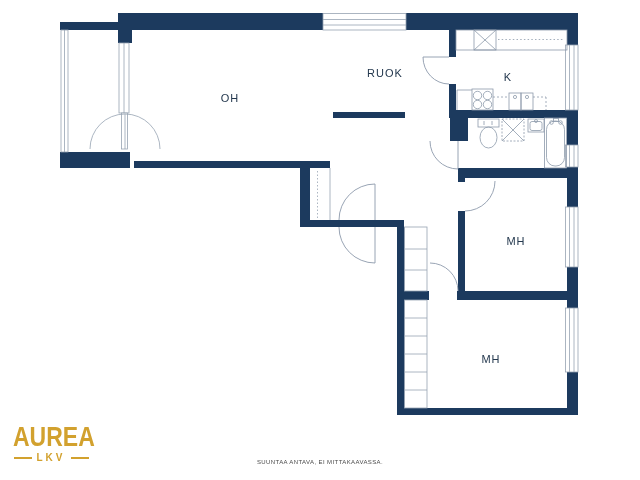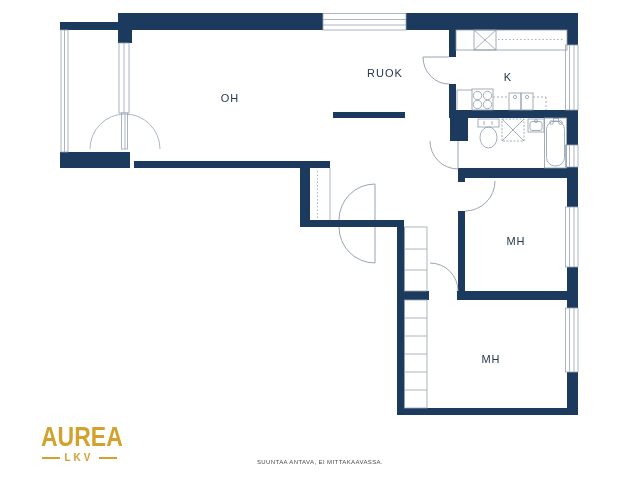--- a/index.html
+++ b/index.html
@@ -1,21 +1,21 @@
 <!DOCTYPE html>
 <html><head>
 <meta charset="utf-8">
 <style>
   html,body{margin:0;padding:0;background:#ffffff;}
   #stage{position:relative;width:640px;height:480px;background:#ffffff;overflow:hidden;
          font-family:"Liberation Sans",sans-serif;}
   #plan{position:absolute;left:0;top:0;}
   .room-label{font-family:"Liberation Sans",sans-serif;font-size:11px;letter-spacing:1px;
               fill:#24384E;}
-  #logo{position:absolute;left:13px;top:422px;width:76px;text-align:right;color:#D2A12E;margin-left:28px;}
+  #logo{position:absolute;left:13px;top:422px;width:76px;text-align:right;color:#D2A12E;}
   #logo .logo-main{font-weight:bold;font-size:25px;letter-spacing:0px;line-height:1;
                    transform:scale(0.92,1.12);transform-origin:left top;}
   #logo .logo-sub{margin-top:5px;display:flex;align-items:center;justify-content:center;gap:5px;
                   font-weight:bold;font-size:10px;letter-spacing:3px;}
   #logo .dash{display:inline-block;width:18px;height:2px;background:#D2A12E;}
   #disclaimer{position:absolute;left:0;top:459px;width:640px;text-align:center;
               font-size:6px;letter-spacing:0.4px;color:#4a4a4a;}
 </style>
 </head>
 <body>

